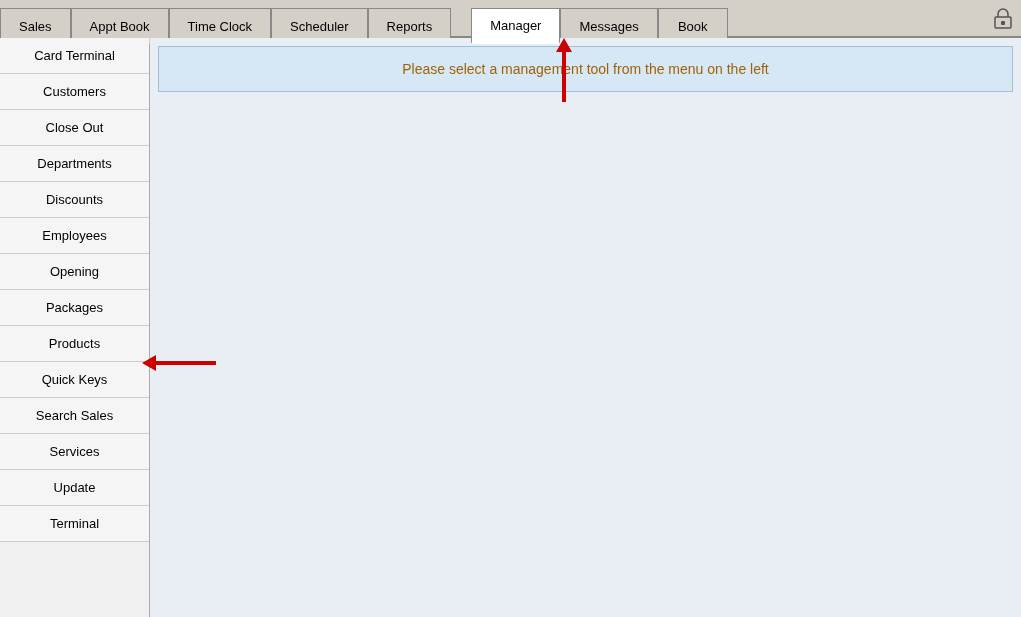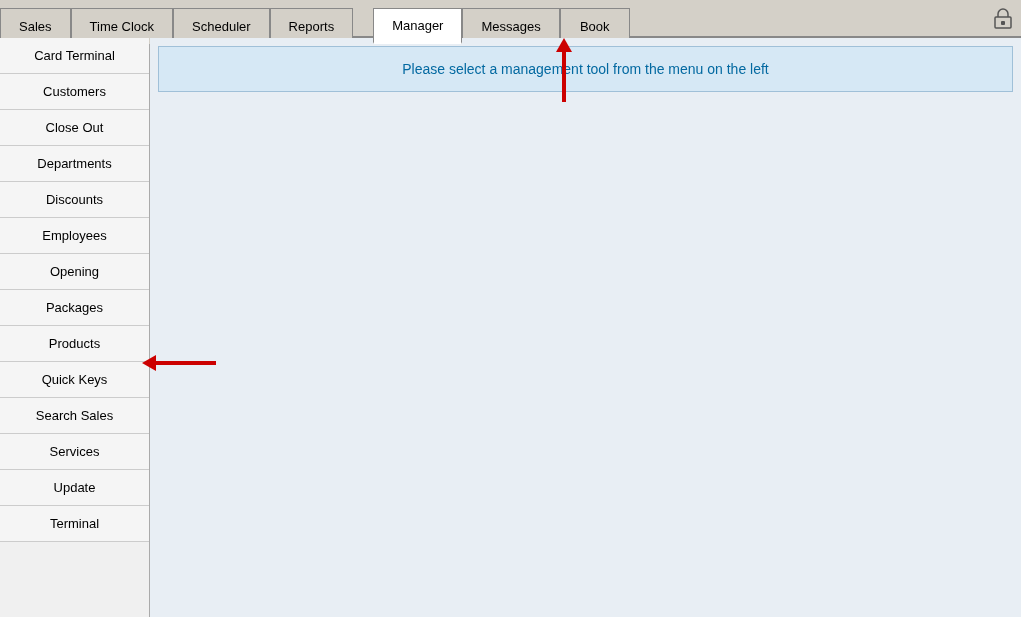--- a/index.html
+++ b/index.html
@@ -90,21 +90,21 @@
       position: relative;
     }
 
     .info-bar {
       background: #d6e8f5;
       border: 1px solid #a0c0d8;
       padding: 14px 20px;
       margin: 8px;
       text-align: center;
       font-size: 14px;
-      color: #0369a1;
+      color: #a16207;
     }
 
     
     .arrow-up {
       position: absolute;
       top: 38px;
       left: 556px;
       display: flex;
       flex-direction: column;
       align-items: center;
@@ -149,20 +149,21 @@
       border-top: 8px solid transparent;
       border-bottom: 8px solid transparent;
       border-right: 14px solid #cc0000;
     }
   </style>
 </head>
 <body>
 
 <div class="top-nav">
   <div class="top-nav-tab">Sales</div>
+  <div class="top-nav-tab">Appt Book</div>
   <div class="top-nav-tab">Time Clock</div>
   <div class="top-nav-tab">Scheduler</div>
   <div class="top-nav-tab">Reports</div>
   <div class="top-nav-tab active">Manager</div>
   <div class="top-nav-tab">Messages</div>
   <div class="top-nav-tab">Book</div>
   <div class="lock-icon">
     <svg width="20" height="22" viewBox="0 0 20 22" fill="none" xmlns="http://www.w3.org/2000/svg">
       <rect x="2" y="10" width="16" height="11" rx="1" stroke="#555" stroke-width="1.5" fill="#d4d0c8"></rect>
       <path d="M5 10V7a5 5 0 0 1 10 0v3" stroke="#555" stroke-width="1.5" fill="none"></path>

